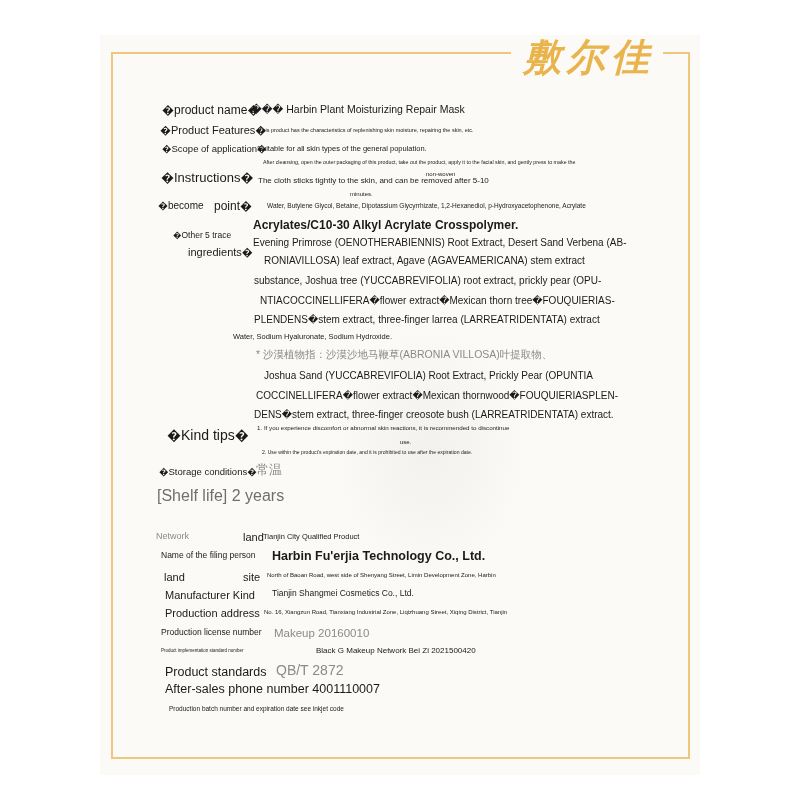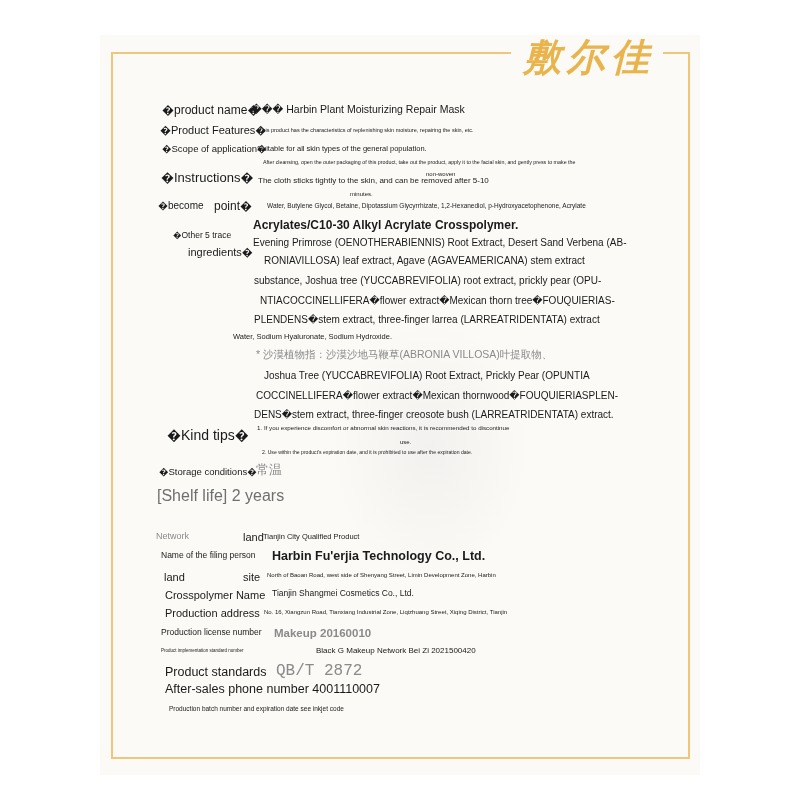--- a/index.html
+++ b/index.html
@@ -65,21 +65,21 @@
 
 <div class="t label center" style="left:173px; top:231px; font-size:8.5px;">�Other 5 trace</div>
 <div class="t label center" style="left:177px; top:246px; font-size:11px;margin-left:11px;">ingredients�</div>
 <div class="t" style="left:253px; top:237px; font-size:10px;">Evening Primrose (OENOTHERABIENNIS) Root Extract, Desert Sand Verbena (AB-</div>
 <div class="t" style="left:264px; top:255px; font-size:10px;">RONIAVILLOSA) leaf extract, Agave (AGAVEAMERICANA) stem extract</div>
 <div class="t" style="left:254px; top:275px; font-size:10px;">substance, Joshua tree (YUCCABREVIFOLIA) root extract, prickly pear (OPU-</div>
 <div class="t" style="left:260px; top:295px; font-size:10px;">NTIACOCCINELLIFERA�flower extract�Mexican thorn tree�FOUQUIERIAS-</div>
 <div class="t" style="left:254px; top:314px; font-size:10px;">PLENDENS�stem extract, three-finger larrea (LARREATRIDENTATA) extract</div>
 <div class="t" style="left:233px; top:333px; font-size:7.5px;">Water, Sodium Hyaluronate, Sodium Hydroxide.</div>
 <div class="t gray" style="left:256px; top:349px; font-size:10.5px;">* 沙漠植物指：沙漠沙地马鞭草(ABRONIA VILLOSA)叶提取物、</div>
-<div class="t" style="left:264px; top:370px; font-size:10px;">Joshua Tree (YUCCABREVIFOLIA) Root Extract, Prickly Pear (OPUNTIA</div>
+<div class="t" style="left:264px; top:370px; font-size:10px;">Joshua Sand (YUCCABREVIFOLIA) Root Extract, Prickly Pear (OPUNTIA</div>
 <div class="t" style="left:256px; top:390px; font-size:10px;">COCCINELLIFERA�flower extract�Mexican thornwood�FOUQUIERIASPLEN-</div>
 <div class="t" style="left:254px; top:409px; font-size:10px;">DENS�stem extract, three-finger creosote bush (LARREATRIDENTATA) extract.</div>
 
 <div class="t label" style="left:167px; top:428px; font-size:14px;">�Kind tips�</div>
 <div class="t" style="left:257px; top:425px; font-size:6.2px;">1. If you experience discomfort or abnormal skin reactions, it is recommended to discontinue</div>
 <div class="t" style="left:400px; top:439px; font-size:6px;">use.</div>
 <div class="t" style="left:262px; top:450px; font-size:5.1px;">2. Use within the product's expiration date, and it is prohibited to use after the expiration date.</div>
 
 <div class="t label" style="left:159px; top:467px; font-size:9.5px;">�Storage conditions�</div>
 <div class="t gray" style="left:256px; top:463px; font-size:13px;">常温</div>
@@ -90,30 +90,30 @@
 <div class="t" style="left:243px; top:531px; font-size:11px;">land</div>
 <div class="t" style="left:263px; top:533px; font-size:7.5px;text-align:right;">Tianjin City Qualified Product</div>
 
 <div class="t" style="left:161px; top:551px; font-size:8.5px;">Name of the filing person</div>
 <div class="t" style="left:272px; top:550px; font-size:12.5px; font-weight:600;">Harbin Fu'erjia Technology Co., Ltd.</div>
 
 <div class="t" style="left:164px; top:571px; font-size:11px;">land</div>
 <div class="t" style="left:243px; top:571px; font-size:11px;">site</div>
 <div class="t" style="left:267px; top:572px; font-size:6px;">North of Baoan Road, west side of Shenyang Street, Limin Development Zone, Harbin</div>
 
-<div class="t" style="left:165px; top:589px; font-size:11px;">Crosspolymer Name</div>
+<div class="t" style="left:165px; top:589px; font-size:11px;">Manufacturer Kind</div>
 <div class="t" style="left:272px; top:589px; font-size:8.5px;">Tianjin Shangmei Cosmetics Co., Ltd.</div>
 
 <div class="t" style="left:165px; top:607px; font-size:11px;">Production address</div>
 <div class="t" style="left:264px; top:609px; font-size:6px;">No. 16, Xiangzun Road, Tianxiang Industrial Zone, Liqizhuang Street, Xiqing District, Tianjin</div>
 
 <div class="t" style="left:161px; top:628px; font-size:8.5px;">Production license number</div>
-<div class="t gray" style="left:274px; top:627px; font-size:11.5px;font-weight:bold;">Makeup 20160010</div>
+<div class="t gray" style="left:274px; top:627px; font-size:11.5px;">Makeup 20160010</div>
 
 <div class="t" style="left:161px; top:649px; font-size:4.5px;">Product implementation standard number</div>
 <div class="t" style="left:268px; top:647px; font-size:8px;margin-left:48px;">Black G Makeup Network Bei Zi 2021500420</div>
 
 <div class="t" style="left:165px; top:666px; font-size:12.5px;">Product standards</div>
-<div class="t gray" style="left:276px; top:663px; font-size:16px;font-family:Liberation Mono, monospace;">QB/T 2872</div>
+<div class="t gray" style="left:276px; top:663px; font-size:14px;">QB/T 2872</div>
 
 <div class="t" style="left:165px; top:683px; font-size:12.5px;">After-sales phone number 4001110007</div>
 
 <div class="t" style="left:169px; top:705px; font-size:6.5px;">Production batch number and expiration date see inkjet code</div>
 
 </body></html>

